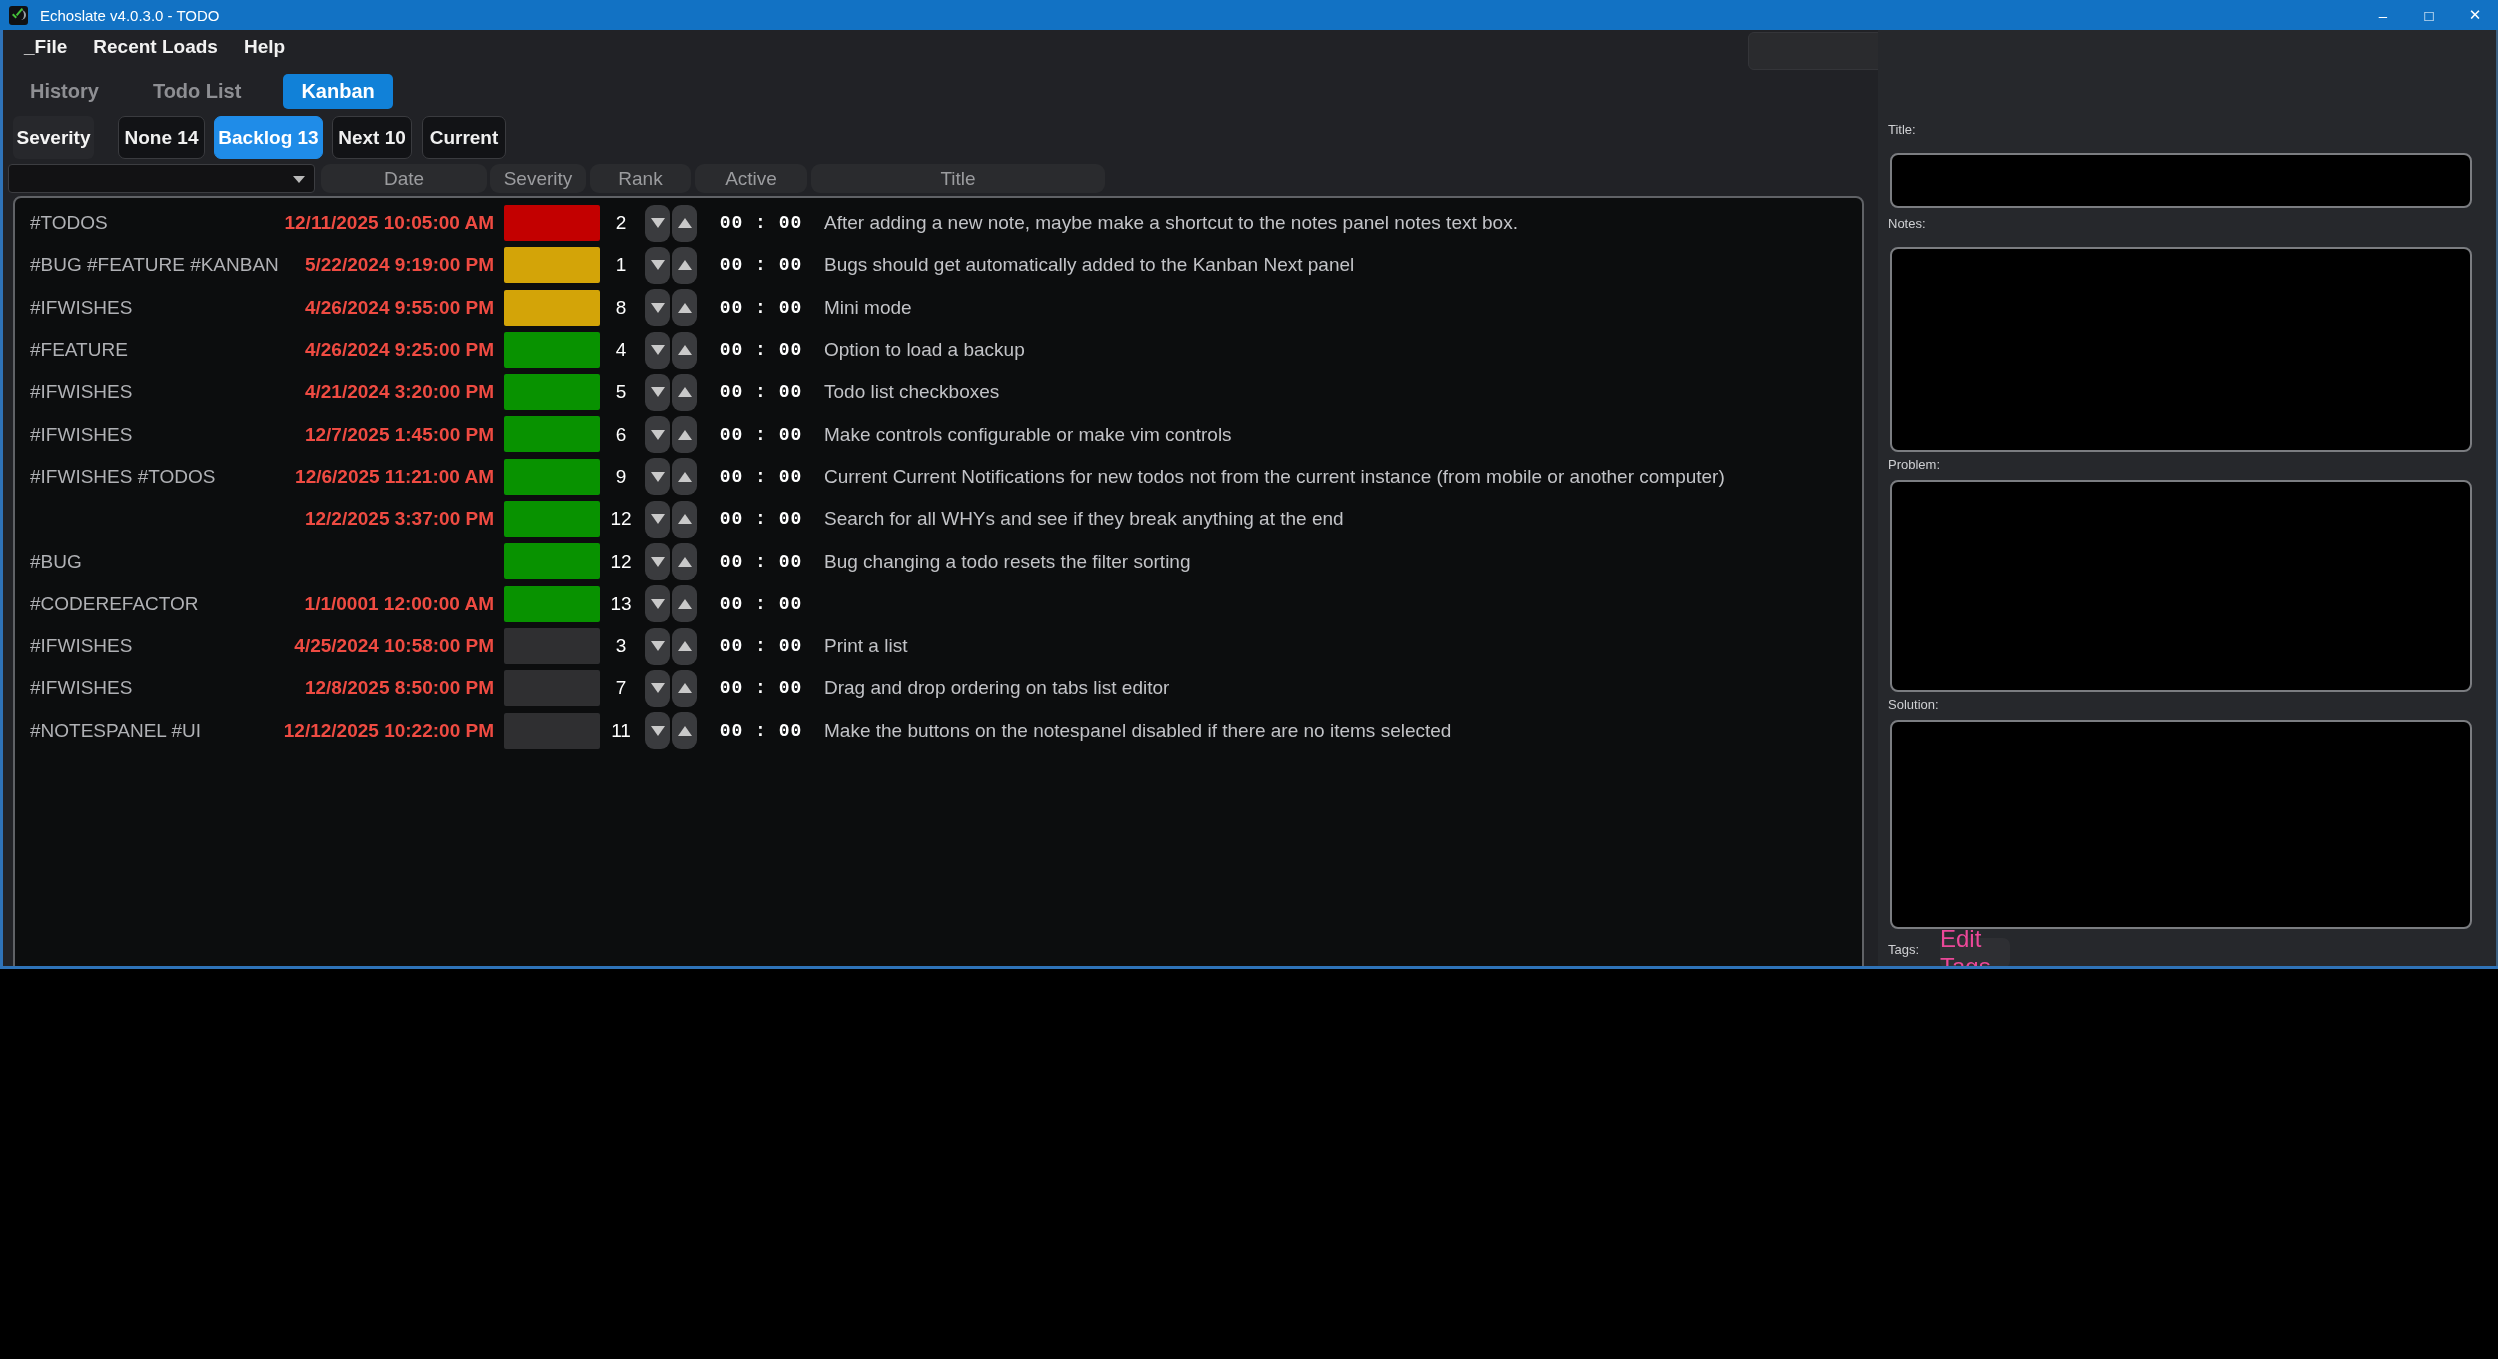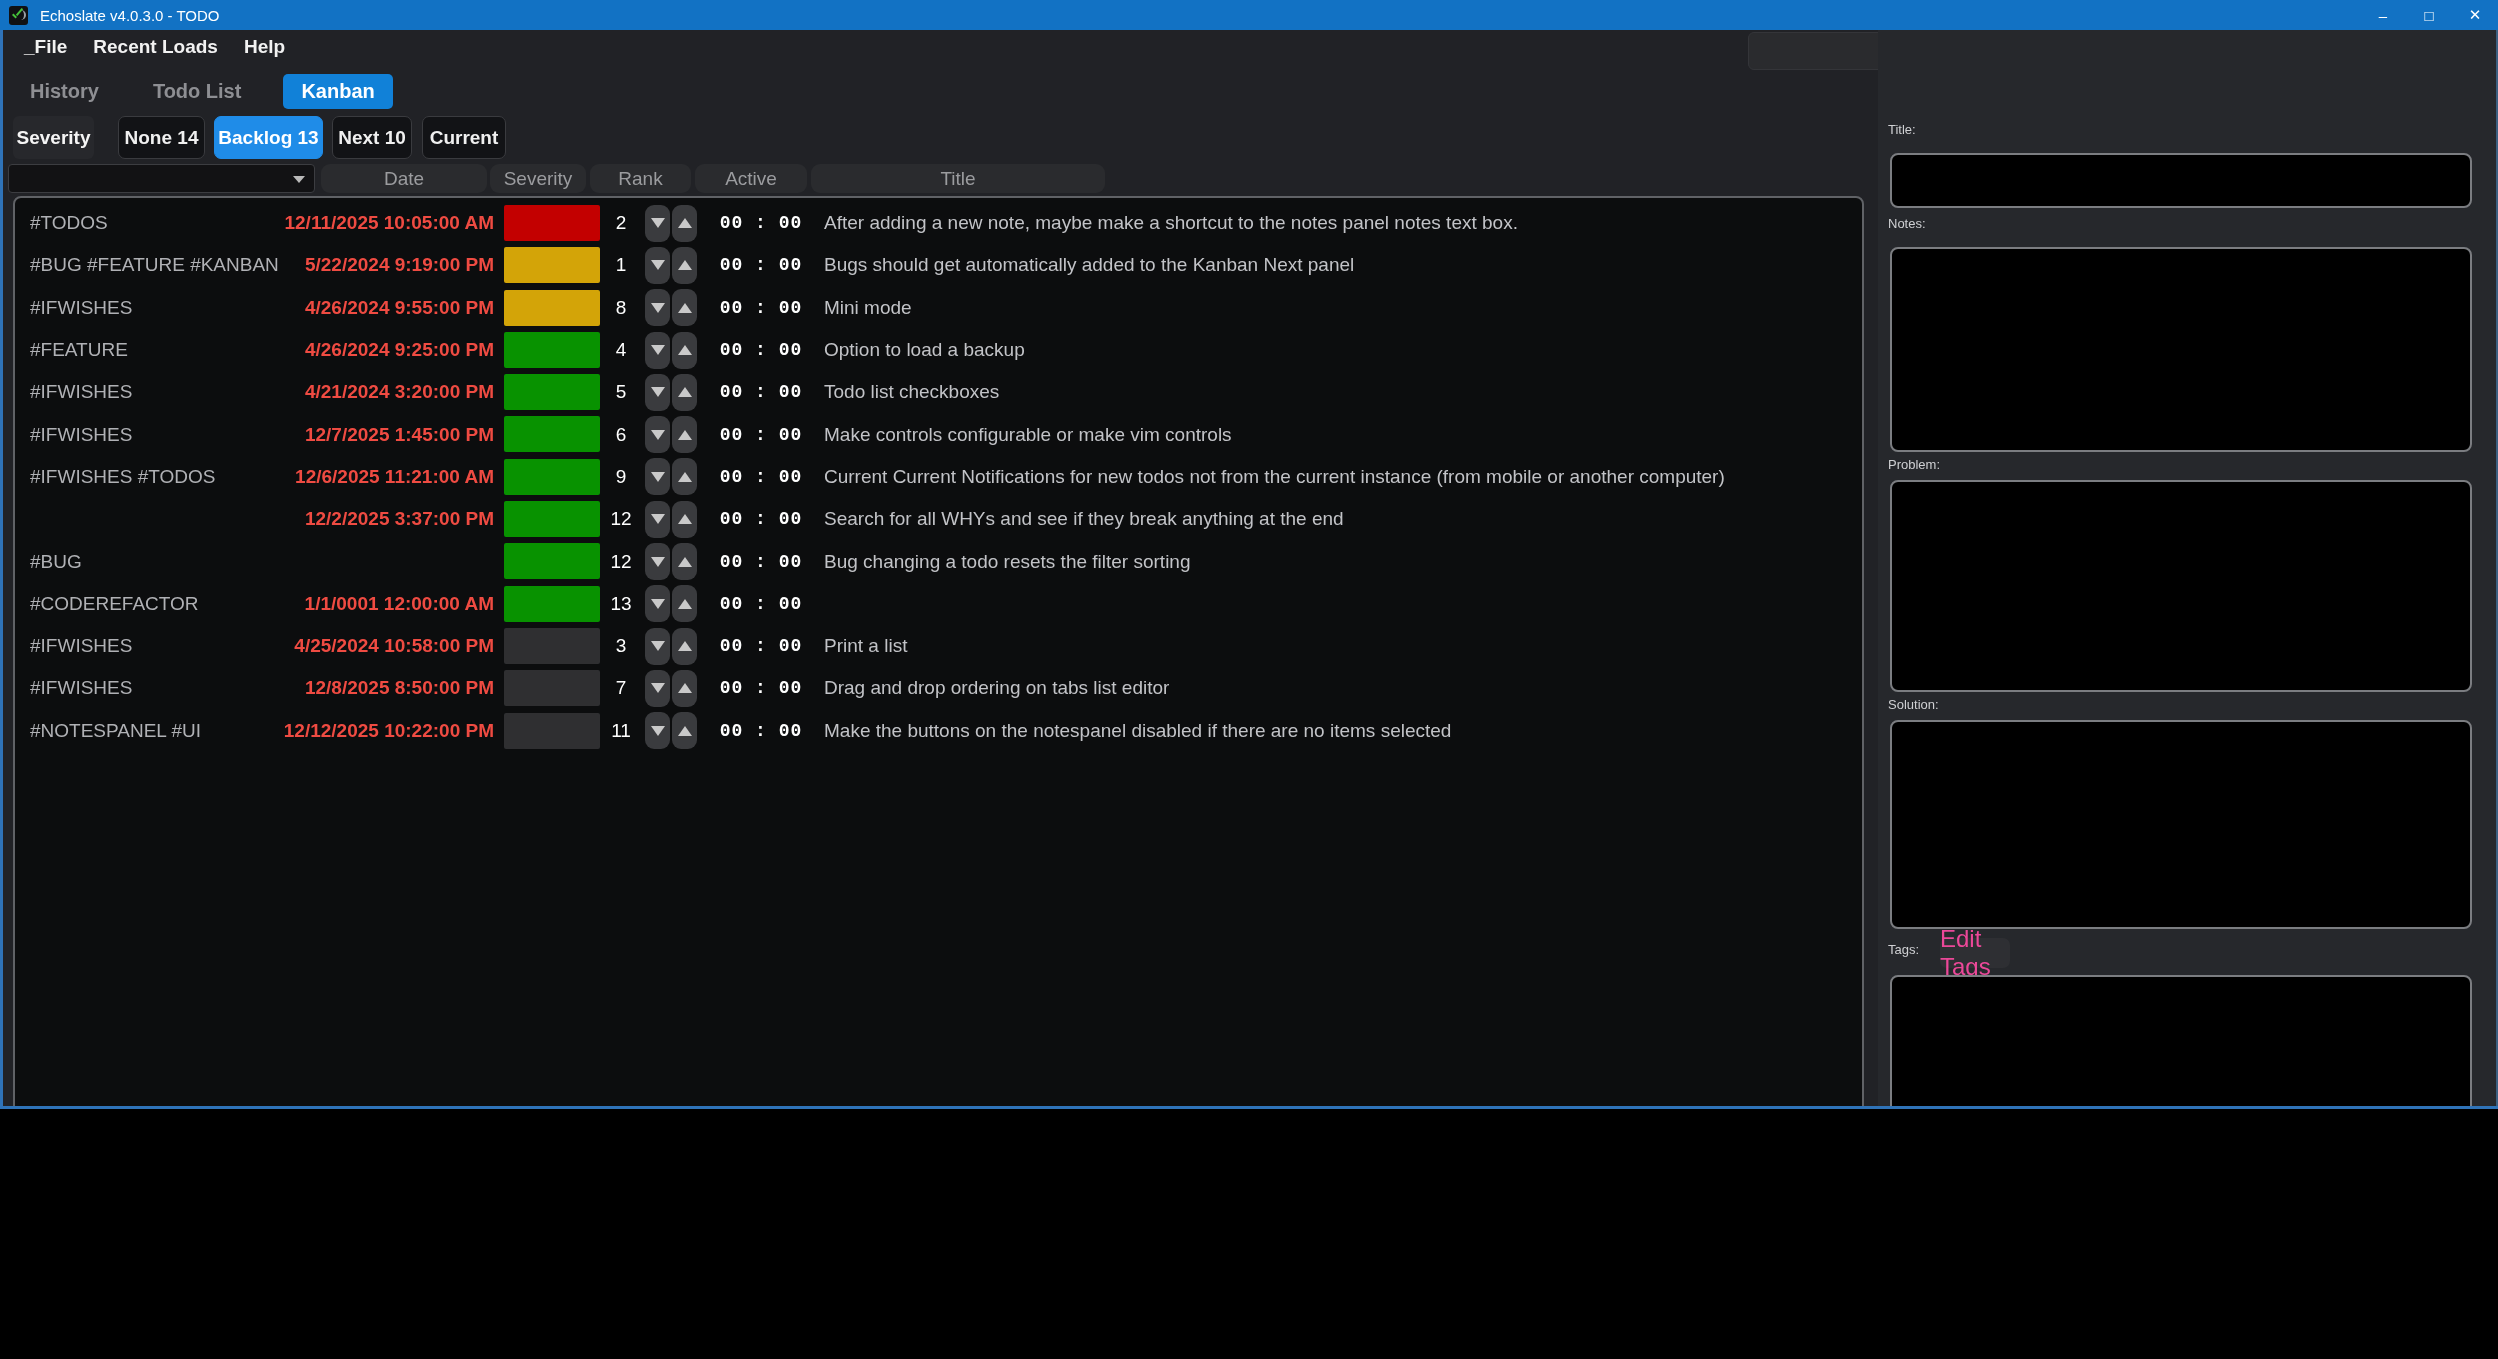--- a/index.html
+++ b/index.html
@@ -1,16 +1,16 @@
 <!DOCTYPE html>
 <html><head>
 <meta charset="utf-8">
 <style>
   html,body{margin:0;padding:0;background:#000;}
-  #app{position:relative;width:2498px;height:1109px;background:#212226;overflow:hidden;
+  #app{position:relative;width:2498px;height:969px;background:#212226;overflow:hidden;
        font-family:"Liberation Sans",sans-serif;color:#ddd;}
   
   .titlebar{position:absolute;left:0;top:0;width:2498px;height:30px;background:#1272c4;
             display:flex;align-items:center;}
   .app-icon{width:19px;height:19px;margin-left:9px;background:#101114;border-radius:3px;
             position:relative;}
   .app-icon::before{content:"";position:absolute;left:3px;top:9px;width:5px;height:2px;background:#45c33a;transform:rotate(45deg);}
   .app-icon::after{content:"";position:absolute;left:6px;top:5px;width:9px;height:2px;background:#45c33a;transform:rotate(-50deg);}
   .app-icon .spk{position:absolute;right:2px;top:4px;width:6px;height:10px;border-right:2px solid #9aa0a8;border-radius:0 6px 6px 0;}
   .title-text{color:#ffffff;font-size:15px;margin-left:12px;}

